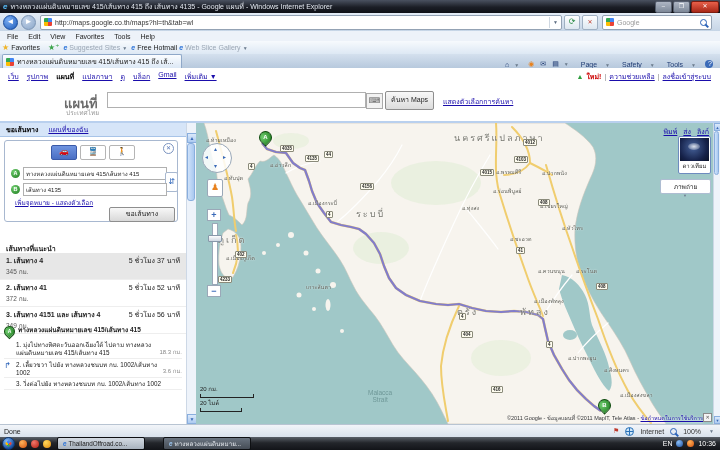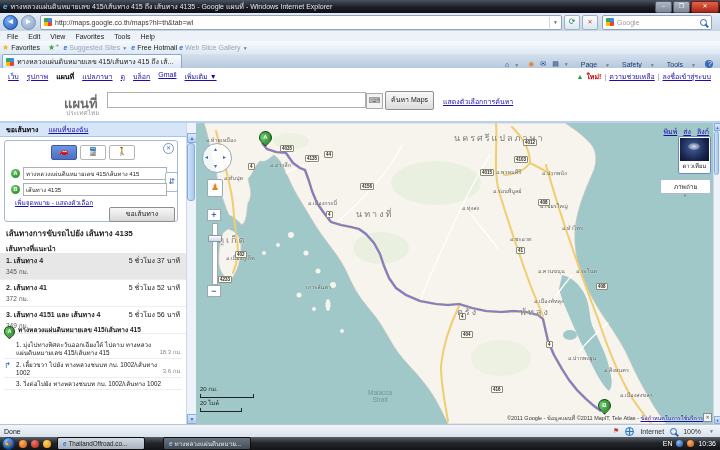--- a/index.html
+++ b/index.html
@@ -299,21 +299,20 @@
         <input class="cinput" value="ทางหลวงแผ่นดินหมายเลข 415/เส้นทาง 415" style="">
       </div>
       <span class="abs" id="swapbtn">⇵</span>
       <div class="abs caddr" style="left:6px;top:42px;">
         <span class="stopdot">B</span>
         <input class="cinput" value="เส้นทาง 4135" style="">
       </div>
       <span class="abs" id="addlink">เพิ่มจุดหมาย - แสดงตัวเลือก</span>
       <span class="abs" id="getdirbtn">ขอเส้นทาง</span>
     </div>
-    <div class="abs" id="dirheading">เส้นทางการขับรถไปยัง เส้นทาง 4135</div>
     <div class="abs" id="suggheading">เส้นทางที่แนะนำ</div>
     <div class="abs" id="routes">
         <div class="routerow sel">
           <div class="routetop">
             <span class="rn">1. เส้นทาง 4</span>
             <span>5 ชั่วโมง 37 นาที</span>
           </div>
           <div class="routedist">345 กม.</div>
         </div>
         <div class="routerow">
@@ -415,21 +414,21 @@
         <path d="M20,8 C26,30 32,52 36,74 C38,88 38,98 40,108"></path>
         <path d="M40,112 C43,124 42,138 37,150"></path>
         <path d="M334,40 C342,44 350,48 356,52"></path>
       </g>
       <polyline id="hwy4" points="66,20 71,26 80,29 90,30 97,40 104,45 109,47 113,58 116,68 121,80 128,90 135,99 145,102 155,104 163,106 170,111 178,120 184,131 188,143 193,155 200,165 210,172 224,178 240,181 252,182 263,181 276,185 290,188 305,189 318,188 330,189 342,192 347,196 349,205 352,218 358,232 366,246 373,257 381,267 390,276 398,283 405,288" stroke="#f0cd6e" stroke-width="2.6" fill="none" stroke-linejoin="round"></polyline>
       <polyline id="routeline" points="66,20 71,26 80,29 90,30 97,40 104,45 109,47 113,58 116,68 121,80 128,90 135,99 145,102 155,104 163,106 170,111 178,120 184,131 188,143 193,155 200,165 210,172 224,178 240,181 252,182 263,181 276,185 290,188 305,189 318,188 330,189 342,192 347,196 349,205 352,218 358,232 366,246 373,257 381,267 390,276 398,283 405,288" stroke="#7272d8" stroke-width="2.2" fill="none" stroke-linejoin="round" opacity="0.88"></polyline>
     </svg>
 
     <div id="maplabels">
         <span class="prov" style="left: 258px; top: 8px;">นครศรีแปลภาษา</span>
-        <span class="prov" style="left: 160px; top: 84px;">นทางที่</span>
+        <span class="prov" style="left: 160px; top: 84px;">ระบบี่</span>
         <span class="prov" style="left: 22px; top: 110px;">ภูเก็ต</span>
         <span class="prov" style="left: 261px; top: 182px;">ตรัง</span>
         <span class="prov" style="left: 324px; top: 182px;">พัทลุง</span>
         <span class="town" style="left: 10px; top: 13px;">อ.ท้ายเหมือง</span>
         <span class="town" style="left: 28px; top: 51px;">อ.ทับปุด</span>
         <span class="town" style="left: 74px; top: 38px;">อ.อ่าวลึก</span>
         <span class="town" style="left: 112px; top: 76px;">อ.เมืองกระบี่</span>
         <span class="town" style="left: 30px; top: 131px;">อ.เมืองภูเก็ต</span>
         <span class="town" style="left: 110px; top: 160px;">เกาะลันตา</span>
         <span class="town" style="left: 346px; top: 46px;">อ.ปากพนัง</span>

